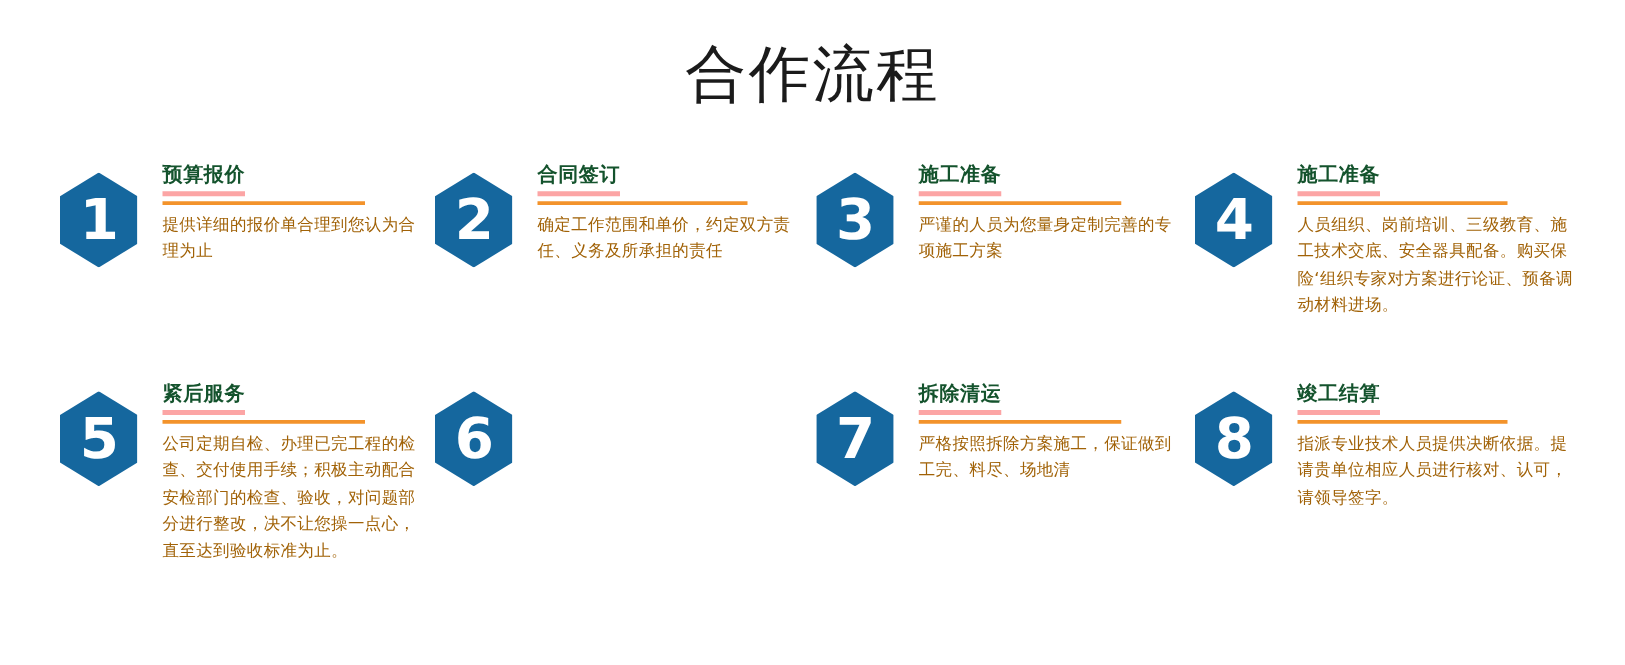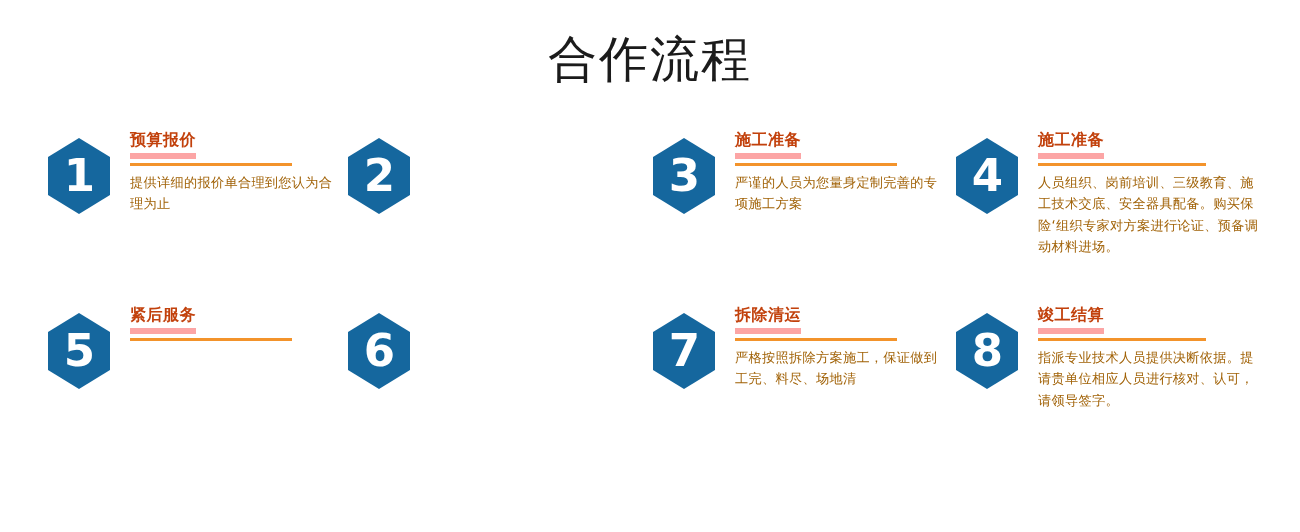--- a/index.html
+++ b/index.html
@@ -96,24 +96,24 @@
   
   .step-body {
     flex: 1 1 auto;
     min-width: 0;
     padding-top: 0px;
   }
   .step-title {
     font-size: 16px;
     line-height: 20px;
     font-weight: 700;
-    color: #c2410c;
+    color: #14532d;
     letter-spacing: 0.5px;
     display: inline-block;
-    border-bottom: 6px solid #fca5a5;
+    border-bottom: 4px solid #fca5a5;
     padding-bottom: 3px;
   }
   .rule {
     width: 162px;
     height: 3px;
     background: #f3932b;
     margin-top: 4px;
     margin-bottom: 6px;
   }
   .rule-wide { width: 168px; }
@@ -148,20 +148,25 @@
           <div class="step-desc">提供详细的报价单合理到您认为合理为止</div>
         </div>
       </div>
 
       <div class="step col-2">
         <div class="hex-wrap">
           <div class="hex">
             <span class="hex-num">2</span>
           </div>
         </div>
+        <div class="step-body">
+          <div class="step-title">合同签订</div>
+          <div class="rule rule-wide"></div>
+          <div class="step-desc">确定工作范围和单价，约定双方责任、义务及所承担的责任</div>
+        </div>
       </div>
 
       <div class="step col-3">
         <div class="hex-wrap">
           <div class="hex">
             <span class="hex-num">3</span>
           </div>
         </div>
         <div class="step-body">
           <div class="step-title">施工准备</div>
@@ -189,20 +194,21 @@
 
       <div class="step col-1">
         <div class="hex-wrap">
           <div class="hex">
             <span class="hex-num">5</span>
           </div>
         </div>
         <div class="step-body">
           <div class="step-title">紧后服务</div>
           <div class="rule"></div>
+          <div class="step-desc">公司定期自检、办理已完工程的检查、交付使用手续；积极主动配合安检部门的检查、验收，对问题部分进行整改，决不让您操一点心，直至达到验收标准为止。</div>
         </div>
       </div>
 
       <div class="step col-2">
         <div class="hex-wrap">
           <div class="hex">
             <span class="hex-num">6</span>
           </div>
         </div>
       </div>

